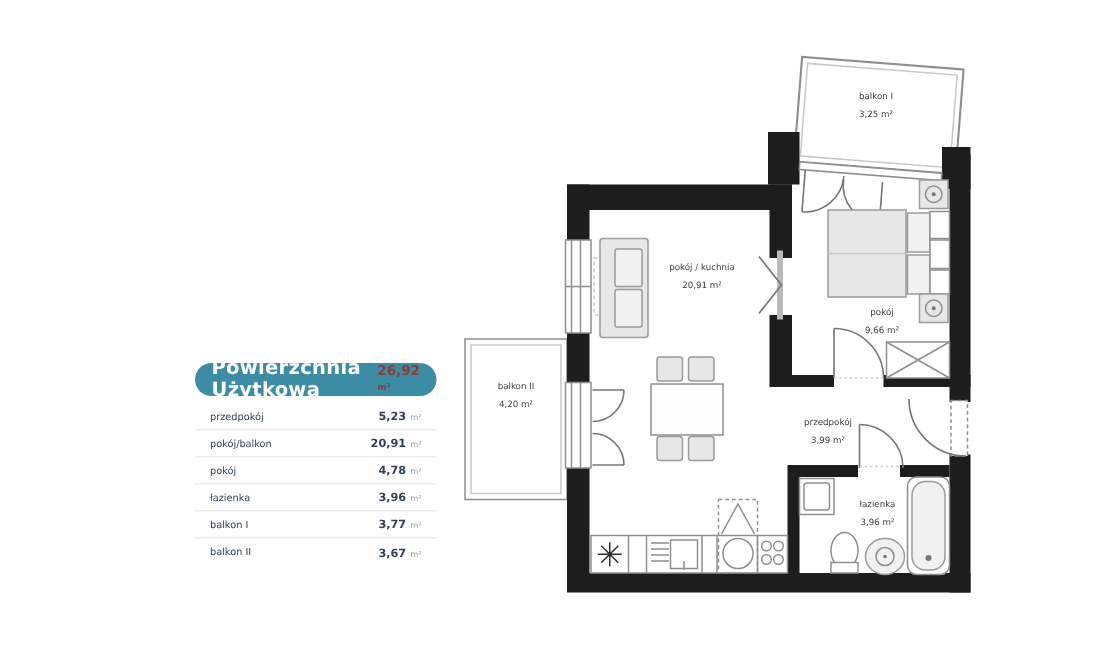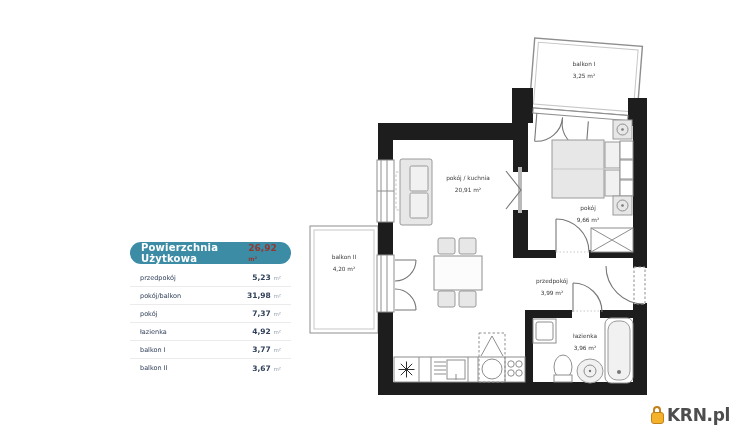--- a/index.html
+++ b/index.html
@@ -8,21 +8,21 @@
     font-family:"DejaVu Sans", sans-serif; overflow:hidden;
   }
 
   
   .legend { position:absolute; left:130px; top:242px; width:161px; }
   .pill {
     height:22px; background:var(--accent-teal,#3d8ca6); border-radius:12px;
     display:flex; align-items:center; justify-content:space-between; padding:0 11px;
     box-sizing:border-box;
   }
-  .pill-title { color:#ffffff; font-size:10px; font-weight:bold; letter-spacing:.2px; }
+  .pill-title { color:#ffffff; font-size:13px; font-weight:bold; letter-spacing:.2px; }
   .pill-total { color:var(--total-text,#8e3a33); font-size:9px; font-weight:bold; }
   .pill-total .unit { font-size:6px; }
   .rows { margin-top:5px; }
   .row {
     height:18px; display:flex; align-items:center; justify-content:space-between;
     padding:0 10px; border-bottom:1px solid #ebebeb; box-sizing:border-box;
   }
   .row:last-child { border-bottom:none; }
   .row-label { font-size:6.5px; color:#31415a; }
   .row-value { font-size:7.5px; font-weight:bold; color:#31415a; white-space:nowrap; }
@@ -68,29 +68,29 @@
         <span class="unit">m²</span>
       </span>
     </div>
     <div class="rows">
       <div class="row">
         <span class="row-label">przedpokój</span>
         <span class="row-value"><span>5,23</span> <span class="unit">m²</span></span>
       </div>
       <div class="row">
         <span class="row-label">pokój/balkon</span>
-        <span class="row-value"><span>31,98</span> <span class="unit">m²</span></span>
+        <span class="row-value"><span>20,91</span> <span class="unit">m²</span></span>
       </div>
       <div class="row">
         <span class="row-label">pokój</span>
-        <span class="row-value"><span>7,37</span> <span class="unit">m²</span></span>
+        <span class="row-value"><span>4,78</span> <span class="unit">m²</span></span>
       </div>
       <div class="row">
         <span class="row-label">łazienka</span>
-        <span class="row-value"><span>4,92</span> <span class="unit">m²</span></span>
+        <span class="row-value"><span>3,96</span> <span class="unit">m²</span></span>
       </div>
       <div class="row">
         <span class="row-label">balkon I</span>
         <span class="row-value"><span>3,77</span> <span class="unit">m²</span></span>
       </div>
       <div class="row">
         <span class="row-label">balkon II</span>
         <span class="row-value"><span>3,67</span> <span class="unit">m²</span></span>
       </div>
     </div>
@@ -263,21 +263,14 @@
     <text class="lbl" x="468" y="180">pokój / kuchnia</text>
     <text class="lbl" x="468" y="192">20,91 m²</text>
     <text class="lbl" x="588" y="210">pokój</text>
     <text class="lbl" x="588" y="222">9,66 m²</text>
     <text class="lbl" x="552" y="283">przedpokój</text>
     <text class="lbl" x="552" y="295">3,99 m²</text>
     <text class="lbl" x="585" y="338">łazienka</text>
     <text class="lbl" x="585" y="350">3,96 m²</text>
   </svg>
 
-  <div class="logo">
-    <div class="lock">
-      <div class="lock-shackle"></div>
-      <div class="lock-body"></div>
-    </div>
-    <div class="logo-text">KRN.pl</div>
-  </div>
 
 </div>
 
 </body></html>

